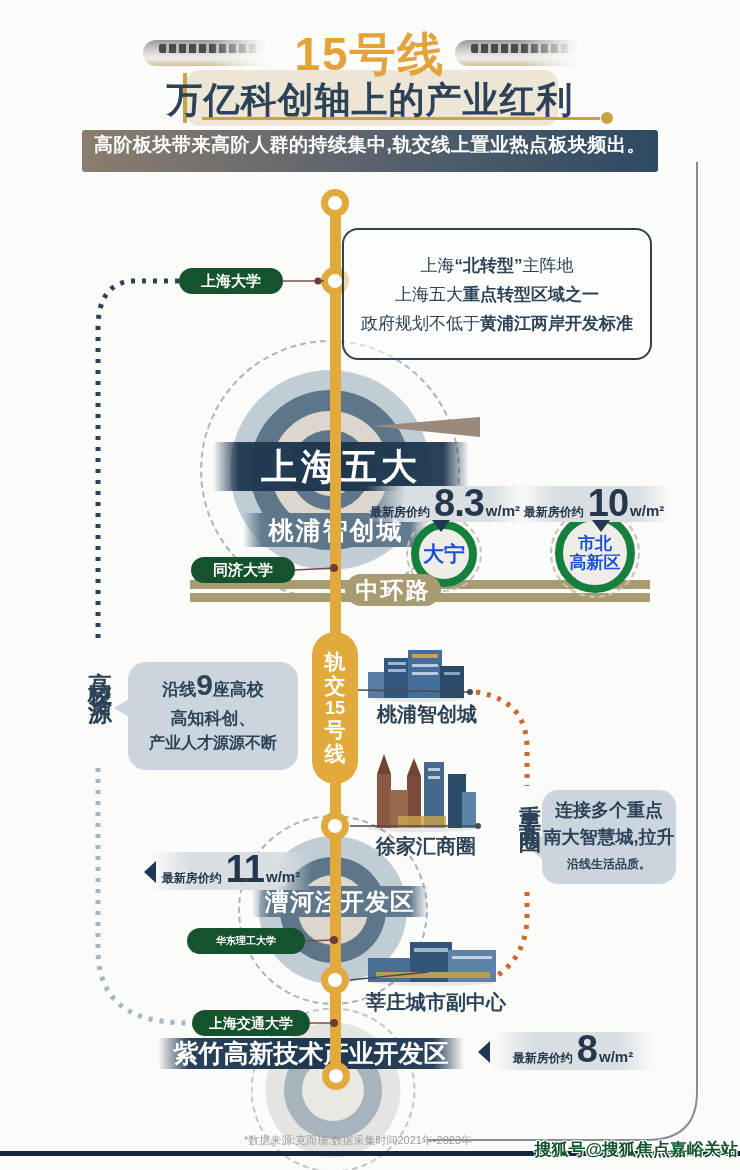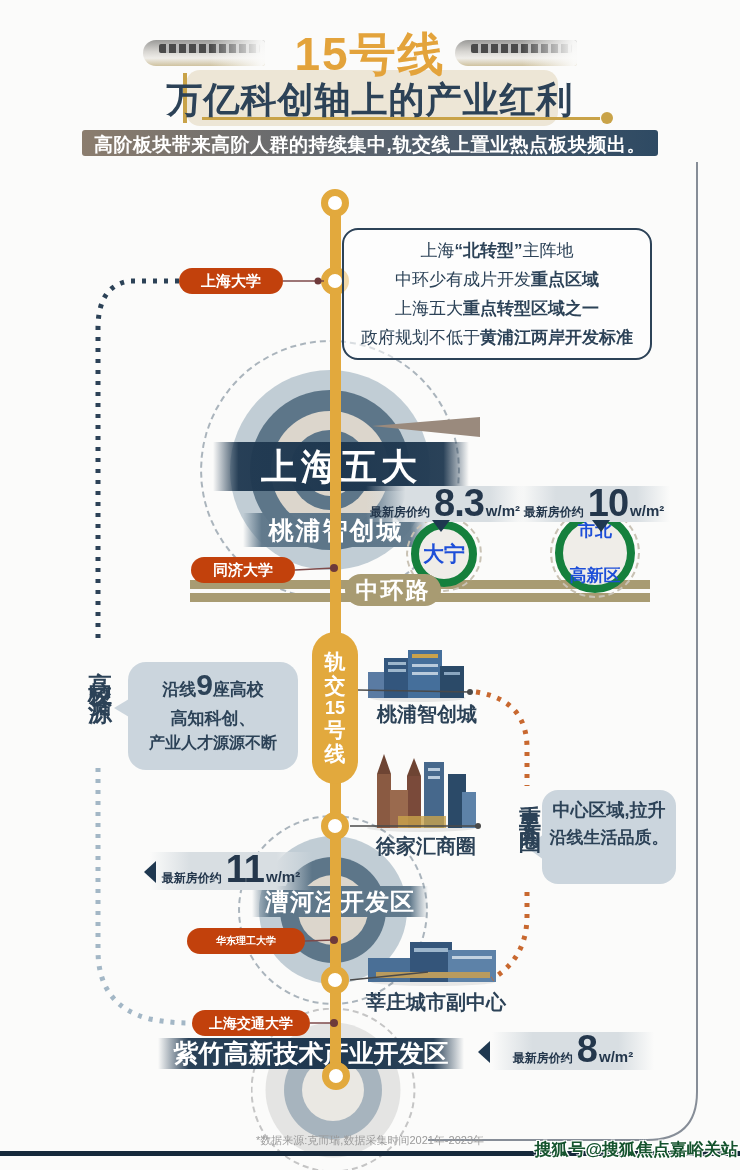--- a/index.html
+++ b/index.html
@@ -15,36 +15,36 @@
   .train::after{content:"";position:absolute;inset:0;border-radius:inherit;
          background:linear-gradient(90deg,rgba(251,251,250,0) 55%,rgba(251,251,250,.95) 97%);}
   .line-name{left:270px;top:24px;width:200px;text-align:center;font-size:46px;font-weight:900;
          color:#e3a33b;letter-spacing:2px;z-index:3;}
   .sub-card{left:186px;top:70px;width:372px;height:56px;border-radius:14px;background:#ede6d6;z-index:1;}
   .sub-accent{left:183px;top:73px;width:4px;height:50px;background:#c9a348;z-index:2;}
   .page-title{left:150px;top:76px;width:440px;text-align:center;font-size:36px;font-weight:900;
          color:#2c4257;letter-spacing:1px;z-index:3;}
   .gold-line{left:202px;top:117px;width:398px;height:3px;background:#c9a348;z-index:2;}
   .gold-dot{left:601px;top:112px;width:12px;height:12px;border-radius:50%;background:#c9a348;z-index:2;}
-  .top-banner{left:82px;top:130px;width:576px;height:26px;border-radius:3px;z-index:3;
+  .top-banner{left:82px;top:130px;width:576px;height:42px;border-radius:3px;z-index:3;
          background:linear-gradient(90deg,#8b7d6e,#55606d 55%,#2e4a63);
          color:#fff;font-size:19px;font-weight:800;text-align:center;line-height:30px;letter-spacing:.5px;}
   
   .ringset{position:absolute;width:0;height:0;}
   .ringset>div{position:absolute;border-radius:50%;left:50%;top:50%;transform:translate(-50%,-50%);}
   
   .metro-line{left:330px;top:203px;width:11px;height:873px;background:#e2a93d;z-index:4;}
   .station{position:absolute;width:28px;height:28px;border-radius:50%;background:#fff;
          border:7px solid #e2a93d;box-sizing:border-box;z-index:5;}
   .capsule{left:312px;top:632px;width:46px;height:152px;border-radius:23px;background:#e2a93d;z-index:4;
          display:flex;flex-direction:column;align-items:center;justify-content:center;gap:2px;
          color:#fff;font-weight:800;font-size:21px;line-height:22px;}
   .capsule .num{font-size:18px;line-height:18px;}
   
-  .pill{position:absolute;height:26px;line-height:26px;border-radius:13px;background:#c2410c;
+  .pill{position:absolute;height:26px;line-height:26px;border-radius:13px;background:#14532d;
          color:#fff;font-weight:800;font-size:15px;text-align:center;z-index:7;}
   
   .strip{position:absolute;color:#fff;font-weight:900;text-align:center;z-index:3;}
   .s-navy{background:linear-gradient(90deg,rgba(31,56,80,0),rgba(31,56,80,.95) 10%,#1f3850 50%,rgba(31,56,80,.95) 90%,rgba(31,56,80,0));}
   .s-slate{background:linear-gradient(90deg,rgba(93,118,137,0),rgba(93,118,137,.95) 10%,#5d7689 50%,rgba(93,118,137,.95) 90%,rgba(93,118,137,0));}
   
   .price{position:absolute;display:flex;align-items:baseline;justify-content:center;z-index:6;
          background:linear-gradient(90deg,rgba(216,222,226,0),#d8dee2 25%,#d8dee2 78%,rgba(216,222,226,0));
          color:#24374c;white-space:nowrap;}
   .price .lbl{font-size:12px;font-weight:800;margin-right:4px;}
@@ -69,21 +69,21 @@
   .callout-box{left:342px;top:228px;width:306px;height:128px;border:2px solid #2c4257;border-radius:16px;
          background:rgba(255,255,255,.55);z-index:7;color:#2c4257;font-size:17px;
          display:flex;flex-direction:column;justify-content:center;text-align:center;line-height:29px;}
   .callout-box b{font-weight:900;}
   
   .project-tag{left:478px;top:410px;width:152px;height:54px;border-radius:10px;z-index:7;
          background:linear-gradient(135deg,#a4937f,#6e6054);color:#fff;font-size:22px;font-weight:700;
          display:flex;align-items:center;justify-content:center;
          font-family:"Liberation Serif","DejaVu Serif",serif;letter-spacing:1px;}
   .c-label{position:absolute;color:#2c4257;font-weight:800;font-size:20px;text-align:center;z-index:7;}
-  .footer-src{left:170px;top:1133px;width:400px;text-align:center;font-size:11px;color:#9a9a9a;z-index:8;}
+  .footer-src{left:158px;top:1133px;width:400px;text-align:center;font-size:11px;color:#9a9a9a;z-index:8;}
   .watermark{left:528px;top:1138px;width:210px;text-align:right;font-size:17px;font-weight:800;color:#14532d;
          z-index:11;text-shadow:-1px -1px 0 #fff,1px -1px 0 #fff,-1px 1px 0 #fff,1px 1px 0 #fff;}
   .bottom-bar{left:0;top:1151px;width:740px;height:5px;background:#16293b;z-index:9;}
   svg.overlay{position:absolute;left:0;top:0;z-index:6;pointer-events:none;}
   .bldg{position:absolute;z-index:5;}
 </style>
 </head>
 <body>
 
 <div id="canvas">
@@ -163,21 +163,21 @@
   <div class="station" style="left:321px;top:812px;"></div>
   <div class="station" style="left:321px;top:966px;"></div>
   <div class="station" style="left:322px;top:1062px;"></div>
 
   <div class="area-circle" style="left:406px;top:516px;width:76px;height:76px;">
     <div class="inner" style="font-size:21px;">
         <span>大宁</span>
       </div>
   </div>
   <div class="area-circle" style="left:550px;top:508px;width:90px;height:90px;">
-    <div class="inner" style="font-size:17px;line-height:19px;justify-content:space-between;">
+    <div class="inner" style="font-size:17px;line-height:19px;">
       <span>市北</span>
       <span>高新区</span>
     </div>
   </div>
 
   <div class="abs road-pill">中环路</div>
 
   <div class="bldg" style="left:366px;top:648px;">
     <svg width="104" height="54" viewBox="0 0 104 54">
       <ellipse cx="52" cy="50" rx="48" ry="4" fill="#000" opacity="0.08"></ellipse>
@@ -225,39 +225,39 @@
   <div class="c-label" style="left:366px;top:833px;width:120px;">徐家汇商圈</div>
   <div class="c-label" style="left:356px;top:989px;width:160px;">莘庄城市副中心</div>
 
   <div class="pill" style="left:179px;top:268px;width:104px;">上海大学</div>
   <div class="pill" style="left:191px;top:557px;width:104px;">同济大学</div>
   <div class="pill" style="left:187px;top:928px;width:118px;font-size:10px;">华东理工大学</div>
   <div class="pill" style="left:192px;top:1010px;width:118px;font-size:14px;">上海交通大学</div>
 
   <div class="abs callout-box">
     <div><span>上海</span><b>“北转型”</b><span>主阵地</span></div>
-    <div><span>中环少有成片开发</span><b>重点区域</b><span></span></div>
     <div><span>上海五大</span><b>重点转型区域之一</b><span></span></div>
     <div><span>政府规划不低于</span><b>黄浦江两岸开发标准</b><span></span></div>
   </div>
 
 
   <div class="v-text" style="left:84px;top:652px;height:140px;font-size:24px;letter-spacing:10px;">高校资源</div>
   <div class="bubble" style="left:128px;top:662px;width:170px;height:108px;padding-top:6px;box-sizing:border-box;">
     <div style="font-size:17px;line-height:34px;">
       <span>沿线</span><span style="font-size:30px;font-weight:800;">9</span><span>座高校</span>
     </div>
     <div style="font-size:17px;line-height:24px;">高知科创、</div>
     <div style="font-size:16px;line-height:24px;">产业人才源源不断</div>
   </div>
 
   <div class="v-text" style="left:515px;top:788px;height:130px;font-size:22px;letter-spacing:9px;">重要商圈</div>
   <div class="bubble" style="left:542px;top:790px;width:134px;height:94px;border-radius:16px;padding-top:7px;box-sizing:border-box;">
-    <div style="font-size:18px;line-height:27px;">中心区域,拉升</div>
-    <div style="font-size:17px;line-height:27px;">沿线生活品质。</div>
+    <div style="font-size:18px;line-height:27px;">连接多个重点</div>
+    <div style="font-size:18px;line-height:27px;">南大智慧城,拉升</div>
+    <div style="font-size:12px;line-height:27px;">沿线生活品质。</div>
   </div>
 
   <svg class="overlay" width="740" height="1170" viewBox="0 0 740 1170">
 
     <path d="M179 281 L130 281 Q99 285 98 326 L98 638" fill="none" stroke="#2c4257" stroke-width="5" stroke-dasharray="4 7"></path>
 
     <path d="M98 768 L98 950 Q98 1006 150 1019 Q170 1023 188 1023" fill="none" stroke="#93aabc" stroke-width="5" stroke-dasharray="4 7" opacity="0.85"></path>
 
     <path d="M476 692 Q527 700 527 748 L527 786" fill="none" stroke="#c8682f" stroke-width="5" stroke-dasharray="4 7"></path>
     <path d="M527 892 L527 916 Q527 958 492 979" fill="none" stroke="#c8682f" stroke-width="5" stroke-dasharray="4 7"></path>

